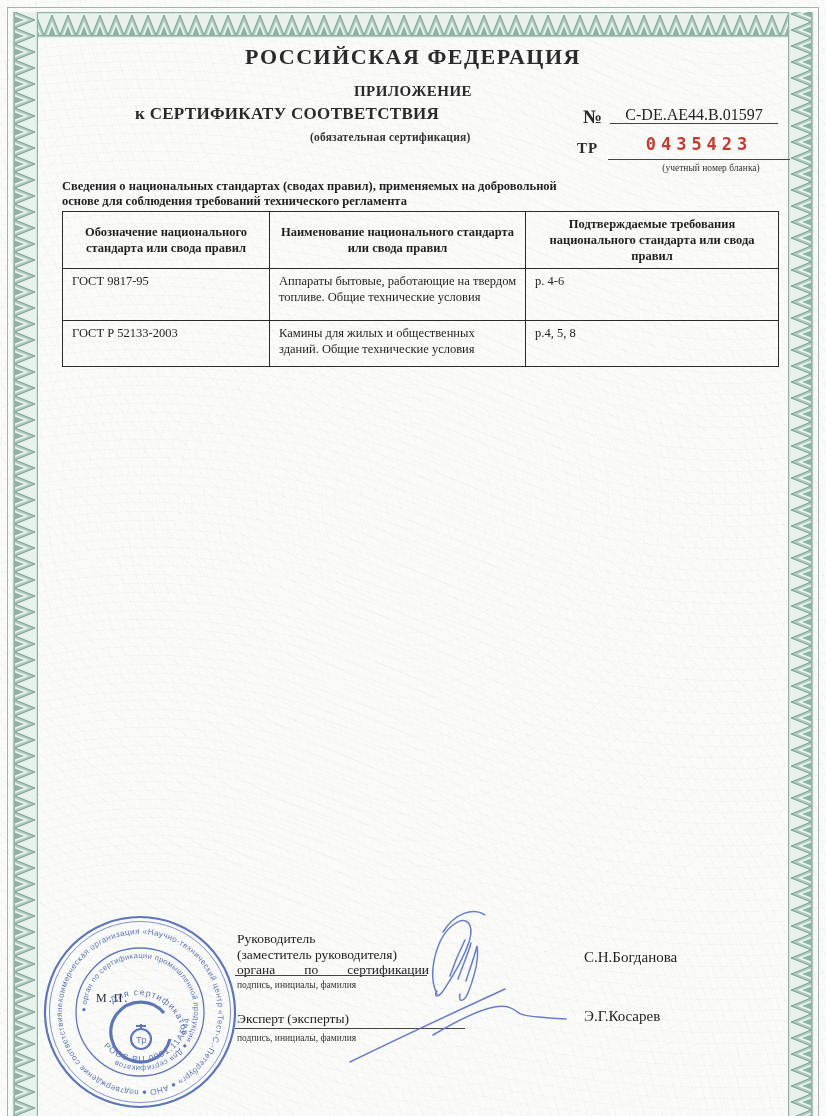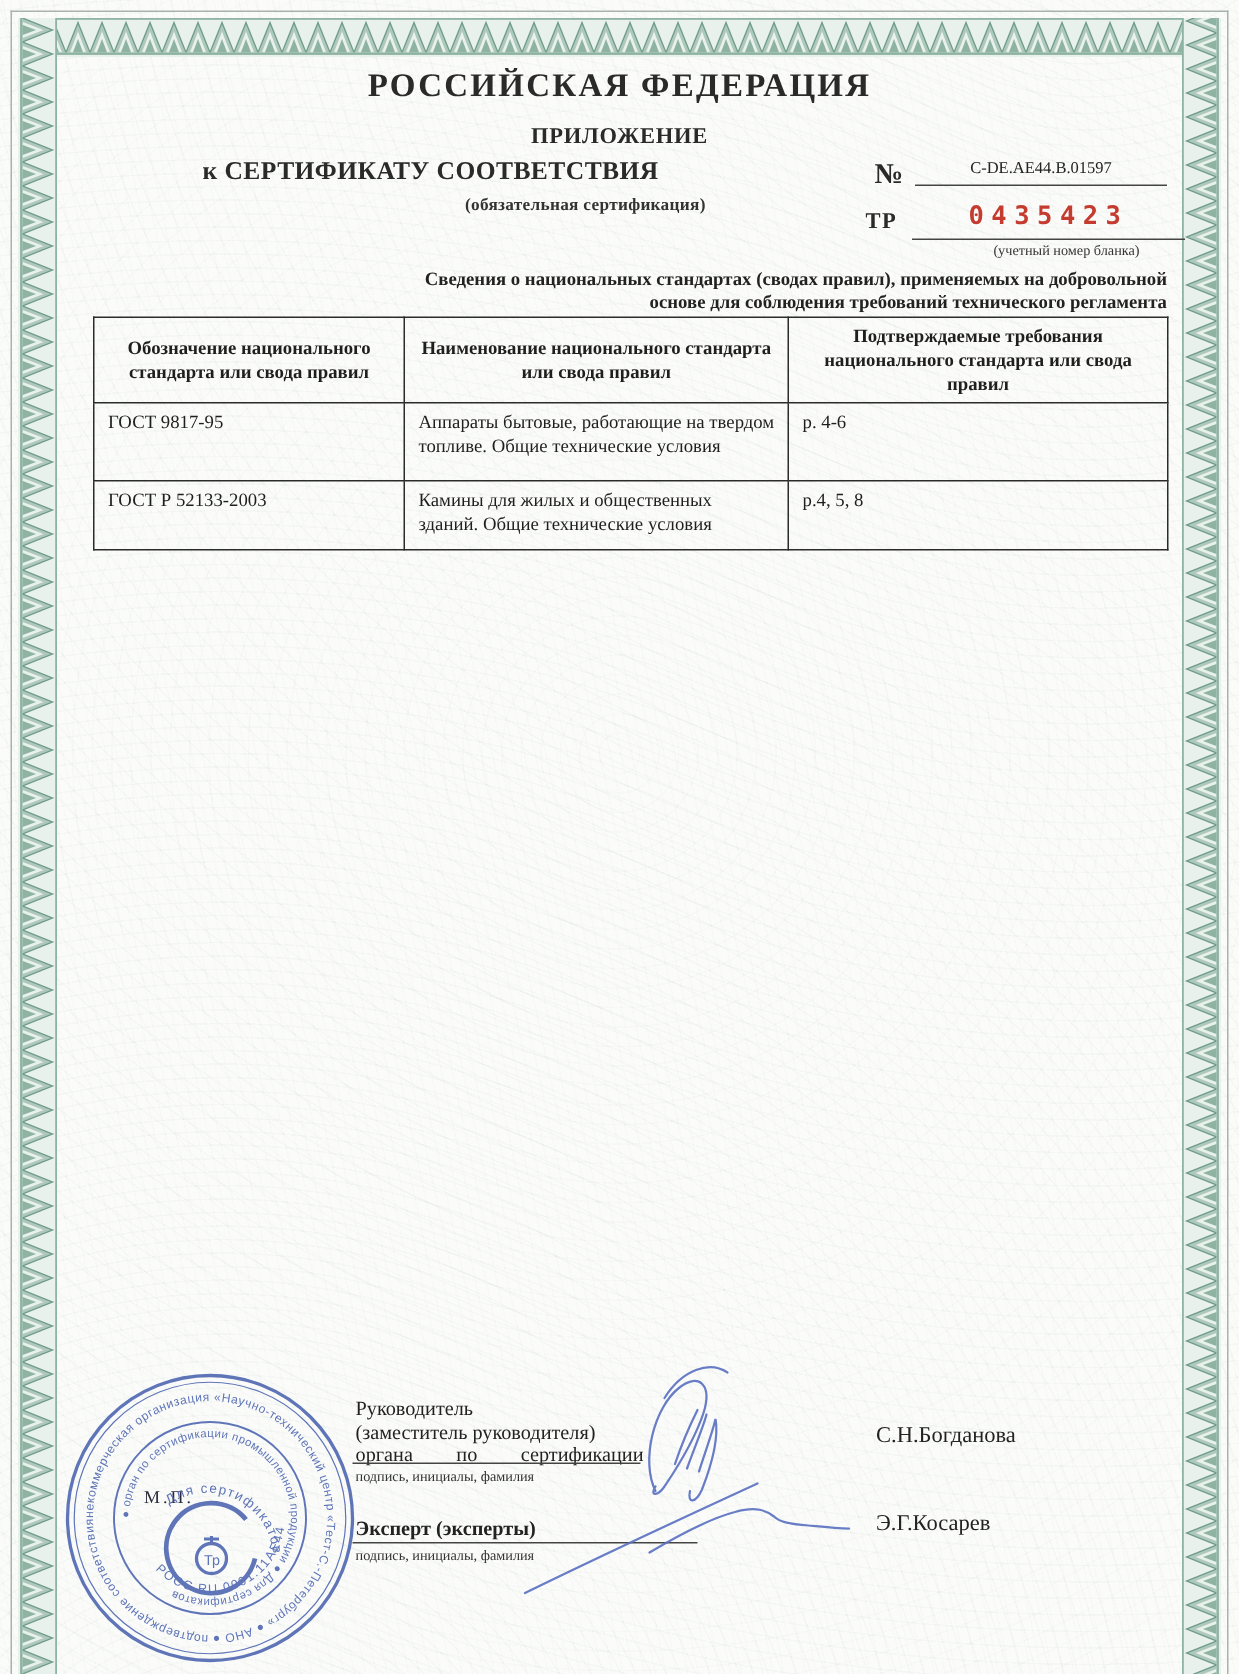--- a/index.html
+++ b/index.html
@@ -36,35 +36,35 @@
   }
   .title-doc-type {
     left:0; right:0; top:83px; text-align:center;
     font-size:15px; font-weight:bold; letter-spacing:0.5px; color:#2a2a2a;
   }
   .cert-title { left:135px; top:104px; font-size:17px; font-weight:bold; letter-spacing:0.3px; color:#2a2a2a; }
   .numero     { left:583px; top:106px; font-size:19px; font-weight:bold; color:#2a2a2a; }
   .cert-number-line {
     left:610px; top:102px; width:168px; height:22px;
     border-bottom:1.2px solid #444; text-align:center;
-    font-size:11px; color:#222; padding-top:4px;
+    font-size:16px; color:#222; padding-top:4px;
   }
   .cert-kind { left:310px; top:131px; font-size:11.5px; font-weight:bold; color:#333; letter-spacing:0.2px; }
   .tr-label  { left:577px; top:140px; font-size:15px; font-weight:bold; color:#2a2a2a; letter-spacing:1px; }
   .blank-number-line {
     left:608px; top:134px; width:182px; height:26px;
     border-bottom:1.2px solid #444; text-align:center;
   }
   .blank-number {
     font-family:"DejaVu Sans Mono", monospace;
     font-size:17px; font-weight:bold; letter-spacing:5px; color:#c43c30;
   }
   .blank-caption { left:632px; top:163px; width:158px; text-align:center; font-size:9.5px; color:#333; }
 
-  .intro { left:62px; top:179px; width:716px; text-align:right;
+  .intro { left:62px; top:179px; width:716px; text-align:left;
            font-size:12.5px; font-weight:bold; line-height:15px; color:#222; }
 
   table.standards {
     position:absolute; left:62px; top:211px; width:716px;
     border-collapse:collapse; table-layout:fixed;
     font-size:12.5px; color:#1f1f1f;
   }
   table.standards th, table.standards td { border:1.5px solid #2b2b2b; }
   table.standards th {
     font-weight:bold; text-align:center; vertical-align:middle;
@@ -79,21 +79,21 @@
 
   .sig-role {
     left:237px; top:931px; width:192px;
     font-size:13.5px; line-height:15.5px; color:#222;
   }
   .sig-role .justify-line { text-align:justify; text-align-last:justify; }
   .sig-line-1 { left:235px; top:960px; width:192px; height:16px; border-bottom:1px solid #444; }
   .sig-caption-1 { left:237px; top:980px; font-size:9.5px; color:#333; }
   .sig-name-1 { left:584px; top:949px; font-size:15px; color:#222; }
 
-  .sig-role-2 { left:237px; top:1011px; font-size:13.5px; color:#222;font-weight:bold; }
+  .sig-role-2 { left:237px; top:1011px; font-size:13.5px; color:#222; }
   .sig-line-2 { left:235px; top:1013px; width:230px; height:16px; border-bottom:1px solid #444; }
   .sig-caption-2 { left:237px; top:1033px; font-size:9.5px; color:#333; }
   .sig-name-2 { left:584px; top:1008px; font-size:15px; color:#222; }
 
   .mp-label { left:96px; top:991px; font-size:12px; letter-spacing:2px; color:#2c2c3c; }
 
   .ink-overlay { position:absolute; left:0; top:0; pointer-events:none; }
   .stamp-svg { position:absolute; left:40px; top:912px; width:200px; height:200px; opacity:0.88; }
 </style>
 </head>

